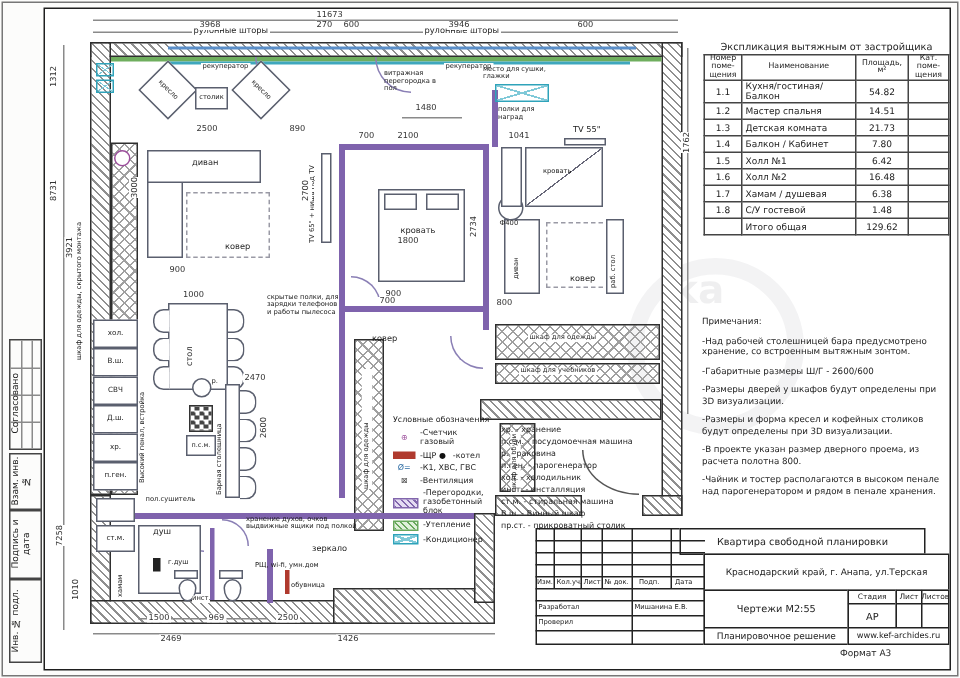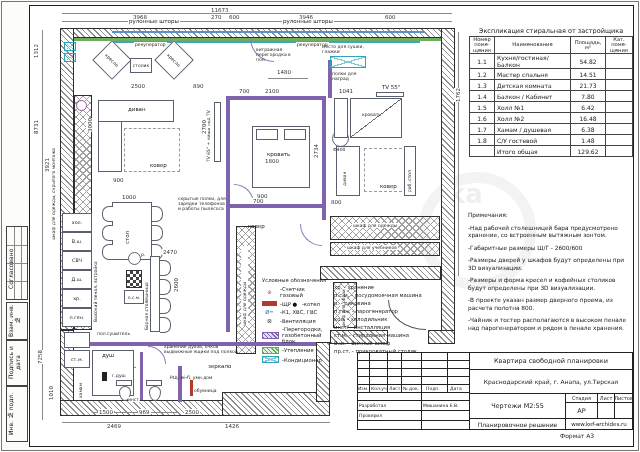--- a/index.html
+++ b/index.html
@@ -275,21 +275,21 @@
 <span class="dim" style="left:138px;top:409px">969</span>
 <span class="dim" style="left:184px;top:409px">2500</span>
 <span class="dim" style="left:106px;top:423px">2469</span>
 <span class="dim" style="left:224px;top:423px">1426</span>
 <span class="dim rot" style="left:32px;top:120px">8731</span>
 <span class="dim rot" style="left:43px;top:158px">3921</span>
 <span class="dim rot" style="left:36px;top:350px">7258</span>
 <span class="dim rot" style="left:47px;top:386px">1010</span>
 <span class="dim rot" style="left:32px;top:44px">1312</span>
 
-<div class="expl-title">Экспликация стиральная от застройщика</div>
+<div class="expl-title">Экспликация вытяжным от застройщика</div>
 <table id="expl">
   <tbody>
       <tr>
     <th style="white-space:pre-line">Номер
 поме-
 щения</th>
     <th>Наименование</th>
     <th style="white-space:pre-line">Площадь,
 м²</th>
     <th style="white-space:pre-line">Кат.
@@ -427,21 +427,21 @@
 <span class="lbl s45" style="left:358px;top:386px">Изм.</span>
 <span class="lbl s45" style="left:371px;top:386px">Кол.уч.</span>
 <span class="lbl s45" style="left:389px;top:386px">Лист</span>
 <span class="lbl s45" style="left:403px;top:386px">№ док.</span>
 <span class="lbl s45" style="left:426px;top:386px">Подп.</span>
 <span class="lbl s45" style="left:450px;top:386px">Дата</span>
 <span class="lbl s45" style="left:359px;top:403px">Разработал</span>
 <span class="lbl s45" style="left:423px;top:403px">Мишанина Е.В.</span>
 <span class="lbl s45" style="left:359px;top:413px">Проверил</span>
 
-<div class="tbcell" style="left:469px;top:352px;width:164px;height:18px;font-size:6.5px">
+<div class="tbcell" style="left:453px;top:352px;width:164px;height:18px;font-size:6.5px">
     <span>Квартира свободной планировки</span>
   </div>
 <div class="tbcell" style="left:469px;top:369px;width:164px;height:25px;font-size:6px">
     <span>Краснодарский край, г. Анапа, ул.Терская</span>
   </div>
 <div class="tbcell" style="left:469px;top:393px;width:97px;height:26px;font-size:6.5px">
     <span>Чертежи М2:55</span>
   </div>
 <div class="tbcell" style="left:565px;top:393px;width:33px;height:10px;font-size:5px">
     <span>Стадия</span>

